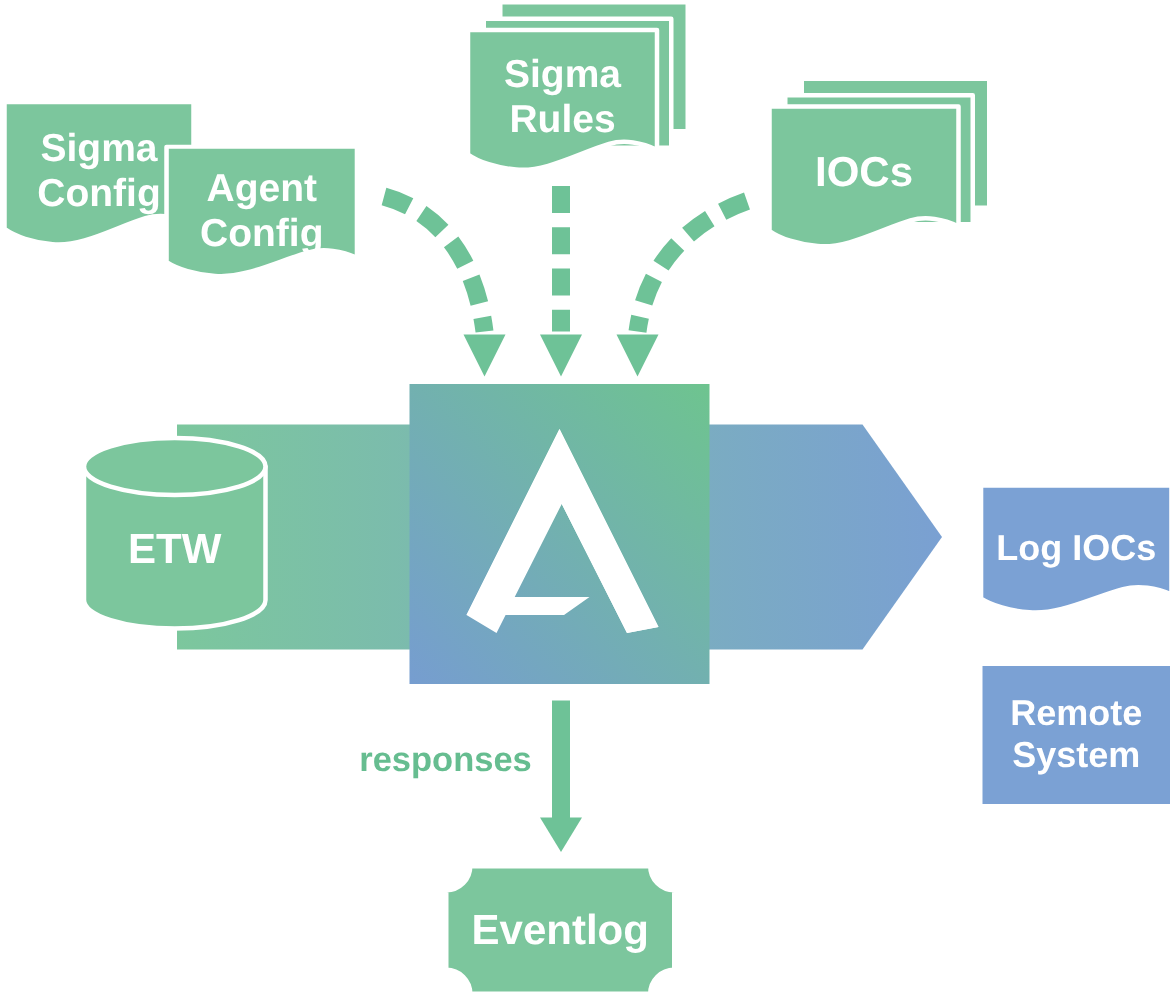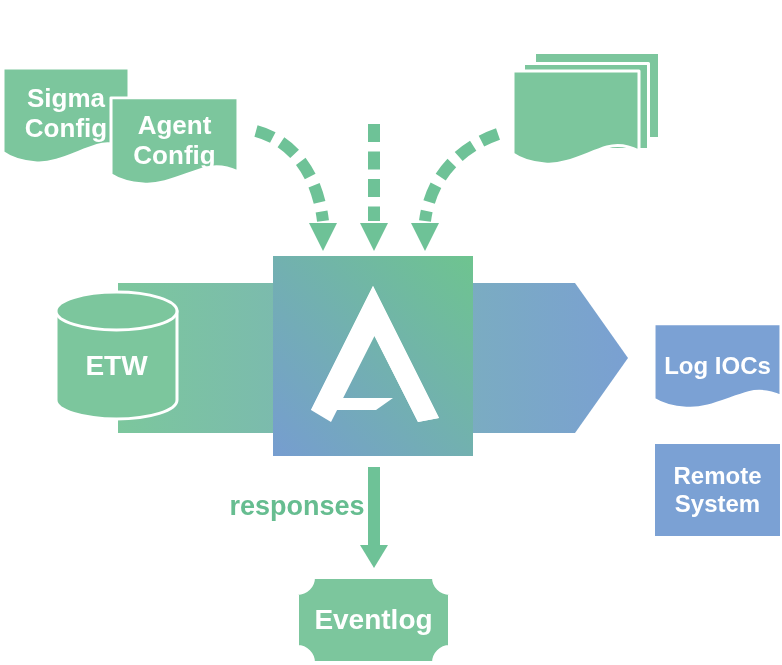--- a/index.html
+++ b/index.html
@@ -18,21 +18,21 @@
   .lbl{
     position:absolute;display:flex;align-items:center;justify-content:center;
     text-align:center;color:var(--label-text,#ffffff);font-weight:bold;
     line-height:30px;font-size:26px;letter-spacing:0;
   }
   .lbl-sm{font-size:24px;line-height:28px;}
   .lbl-lg{font-size:28px;}
   .responses{
     position:absolute;left:236px;top:490px;width:122px;height:32px;
     display:flex;align-items:center;justify-content:center;
-    color:var(--responses-text,#66bd90);font-weight:bold;font-size:27px;
+    color:var(--responses-text,#66bd90);font-weight:bold;font-size:23px;
   }
   .dashed-line{fill:none;stroke:var(--green-accent,#6ec297);stroke-width:12;stroke-dasharray:18 9.5;}
   .dash-head{fill:var(--green-accent,#6ec297);}
   .core-square{
     position:absolute;left:273px;top:256px;width:200px;height:200px;
     background:linear-gradient(to top right,var(--square-blue,#769dd0),var(--square-green,#6ec48f));
     z-index:2;
   }
   .z1{z-index:1}.z2{z-index:2}.z3{z-index:3}
 </style>
@@ -86,29 +86,40 @@
     <div class="lbl" style="left:0;top:0;width:100%;height:100%;padding-bottom:14px;box-sizing:border-box;text-align:center;">Sigma Config</div>
   </div>
 
   <div class="node z2" style="left:109px;top:96px;width:131px;height:98px;">
     <svg viewBox="0 0 130 106" preserveAspectRatio="none">
       <path class="f-green s-white" d="M2 2 H128 V82 C118 77 106 75 96 78 C76 84 54 97 34 95 C21 94 9 90 2 85 Z"></path>
     </svg>
     <div class="lbl" style="left:0;top:0;width:100%;height:100%;padding-bottom:10px;box-sizing:border-box;">Agent Config</div>
   </div>
 
+  <div class="node z2" style="left:310px;top:0;width:150px;height:124px;">
+    <svg viewBox="0 0 150 124">
+      <rect class="f-green s-white" x="23.5" y="1.5" width="125" height="86"></rect>
+      <rect class="f-green s-white" x="12.5" y="12.5" width="125" height="86"></rect>
+      <g transform="translate(0,18)">
+        <path class="f-green s-white" d="M2 2 H128 V82 C118 77 106 75 96 78 C76 84 54 97 34 95 C21 94 9 90 2 85 Z"></path>
+      </g>
+    </svg>
+    <div class="lbl" style="left:0;top:18px;width:130px;height:92px;box-sizing:border-box;">Sigma Rules</div>
+  </div>
 
   <div class="node z2" style="left:511px;top:51px;width:150px;height:124px;">
     <svg viewBox="0 0 150 124">
       <rect class="f-green s-white" x="23.5" y="1.5" width="125" height="86"></rect>
       <rect class="f-green s-white" x="12.5" y="12.5" width="125" height="86"></rect>
       <g transform="translate(0,18)">
         <path class="f-green s-white" d="M2 2 H128 V82 C118 77 106 75 96 78 C76 84 54 97 34 95 C21 94 9 90 2 85 Z"></path>
       </g>
     </svg>
+    <div class="lbl lbl-lg" style="left:0;top:18px;width:130px;height:92px;box-sizing:border-box;">IOCs</div>
   </div>
 
 
   <div class="node z2" style="left:652px;top:322px;width:131px;height:96px;">
     <svg viewBox="0 0 130 106" preserveAspectRatio="none">
       <path class="f-blue s-white" d="M2 2 H128 V82 C118 77 106 75 96 78 C76 84 54 97 34 95 C21 94 9 90 2 85 Z"></path>
     </svg>
     <div class="lbl lbl-sm" style="left:0;top:0;width:100%;height:100%;padding-bottom:8px;box-sizing:border-box;">Log IOCs</div>
   </div>
 

